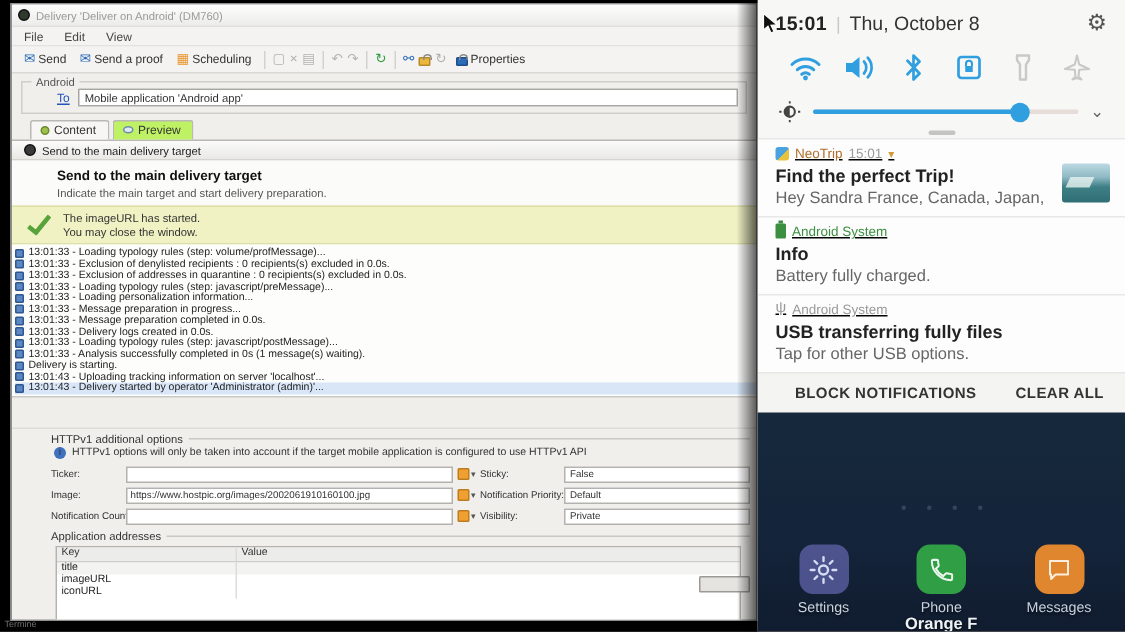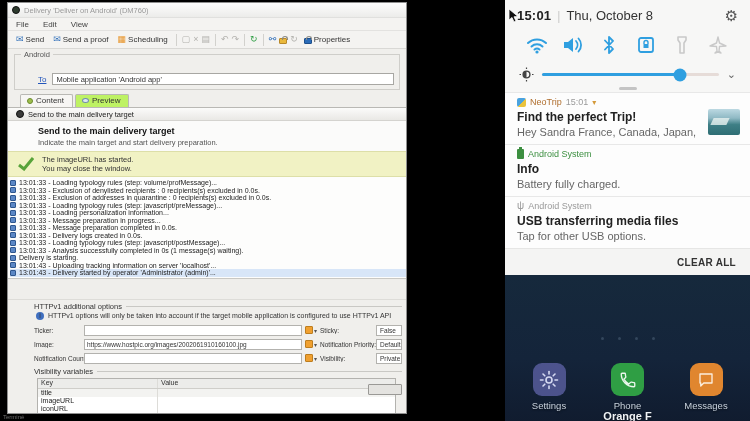--- a/index.html
+++ b/index.html
@@ -1,36 +1,36 @@
 <!DOCTYPE html>
 <html><head>
 <meta charset="utf-8">
 <style>
   * { margin:0; padding:0; box-sizing:border-box; }
   html,body { width:750px; height:421px; overflow:hidden; background:#000; font-family:"Liberation Sans", sans-serif; }
   .stage { position:relative; width:750px; height:421px; background:#000; }
 
   
-  .desktop { position:absolute; left:7px; top:2px; width:400px; height:412px; background:#f0efec; border:1px solid #8f8f8f; overflow:hidden; }
+  .desktop { position:absolute; left:7px; top:2px; width:498px; height:412px; background:#f0efec; border:1px solid #8f8f8f; overflow:hidden; }
   .titlebar { height:15px; background:linear-gradient(#fdfdfd,#ececea); display:flex; align-items:center; gap:4px; padding:0 4px; border-bottom:1px solid #e0e0de; }
   .app-ico { width:8px; height:8px; border-radius:50%; background:#2d3a2d; border:1px solid #111; flex:0 0 auto; }
   .titlebar span { font-size:7.5px; color:#9a9a9a; }
   .menubar { height:13px; display:flex; align-items:center; gap:14px; padding:0 8px; background:#f4f3f1; border-bottom:1px solid #e3e2e0; }
   .menubar span { font-size:8px; color:#444; }
   .toolbar { height:18px; display:flex; align-items:center; gap:3px; padding:0 5px; background:#f4f3f1; border-bottom:1px solid #d9d8d5; }
   .tbtn { display:flex; align-items:center; gap:2px; font-size:8px; color:#333; padding:1px 3px; border-radius:2px; }
   .tico { font-size:9px; line-height:9px; }
   .blue { color:#2b6cb8; } .orangei { color:#e8962e; } .grayi { color:#b3b2ae; } .greeni { color:#2f9e44; }
   .tsep { width:1px; height:12px; background:#d2d1cd; margin:0 2px; }
   .mini-lock { position:relative; width:8px; height:6px; border-radius:1px; display:inline-block; margin-top:3px; }
   .mini-lock::before { content:""; position:absolute; left:1.5px; top:-3px; width:4px; height:3px; border:1px solid #8a8a86; border-bottom:none; border-radius:3px 3px 0 0; }
   .lock-y { background:#e9b83c; border:1px solid #b8892a; }
   .lock-b { background:#2b6cb8; border:1px solid #1d4f8c; }
 
-  .groupbox { position:relative; margin:5px 6px 3px 6px; border:1px solid #cfceca; padding:18px 5px 4px 5px; }
+  .groupbox { position:relative; margin:5px 6px 3px 6px; border:1px solid #cfceca; padding:4px 5px 4px 5px; }
   .groupbox > .legend { position:absolute; top:-5px; left:6px; background:#f0efec; font-size:7.5px; color:#555; padding:0 3px; }
   .to-row { display:flex; align-items:center; gap:6px; padding-left:18px; }
   .to-link { font-size:8px; color:#2255bb; text-decoration:underline; }
   .to-field { flex:1; height:12px; background:#fff; border:1px solid #a8a7a3; font-size:7.5px; color:#333; padding:1px 3px; }
 
   .tabbar { display:flex; align-items:flex-end; gap:2px; padding:2px 6px 0 12px; height:15px; border-bottom:1px solid #b9b8b4; }
   .tab { display:flex; align-items:center; gap:3px; font-size:8px; color:#333; padding:1px 8px 2px 6px; border:1px solid #b9b8b4; border-bottom:none; border-radius:2px 2px 0 0; background:#bef264; }
   .tab.active { background:#f7f6f4; height:13px; }
   .dot-green { width:6px; height:6px; border-radius:50%; background:#9fbf4e; border:1px solid #6d8c2f; }
   .dot-eye { width:7px; height:5px; border-radius:50%; background:#dfeaf4; border:1px solid #6f8cab; }
@@ -95,21 +95,21 @@
 
   .bright { display:flex; align-items:center; gap:8px; padding:4px 14px 2px 14px; }
   .slider { position:relative; flex:1; height:3px; background:#e6dcd8; border-radius:2px; }
   .slider-fill { position:absolute; left:0; top:0; height:3px; width:78%; background:#2f9fe0; border-radius:2px; }
   .slider-thumb { position:absolute; left:78%; top:50%; transform:translate(-50%,-50%); width:13px; height:13px; border-radius:50%; background:#2f9fe0; }
   .chev { font-size:11px; color:#666; }
 
   .handle { width:18px; height:3px; background:#c4c4c4; border-radius:2px; margin:3px auto 2px auto; }
 
   .card { background:#fdfdfd; border-top:1px solid #e8e8e8; padding:4px 12px 6px 12px; position:relative; }
-  .card-head { display:flex; align-items:flex-end; gap:4px; }
+  .card-head { display:flex; align-items:flex-end; gap:4px;text-decoration:underline; }
   .app-chip { width:9px; height:9px; border-radius:2px; flex:0 0 auto; }
   .chip-neotrip { background:linear-gradient(135deg,#4aa3df 55%, #e9c23d 55%); }
   .appname { font-size:9px; }
   .nt-name { color:#b06f2f; }
   .sys-green { color:#3c8f40; }
   .sys-gray { color:#9a9a9a; }
   .ntime { font-size:9px; color:#9a9a9a; }
   .nchev { font-size:8px; color:#d49a3a; }
   .ntitle { font-size:12px; font-weight:bold; color:#222; margin-top:3px; }
   .nbody { font-size:11px; color:#666; margin-top:2px; white-space:nowrap; overflow:hidden; }
@@ -320,21 +320,21 @@
         <div class="combo">
             <span class="combo-box"></span>
             <span class="combo-arrow">▾</span>
           </div>
         <div class="rlabel">Visibility:</div>
         <div class="rfield">Private</div>
       </div>
     </div>
 
     <div class="fieldset">
-      <span class="legend">Visibility variables</span>
+      <span class="legend">Application addresses</span>
     </div>
     <div class="vars-table">
       <div class="vt-head">
         <div class="vt-key">Key</div>
         <div>Value</div>
       </div>
       <div class="vt-row shade">
         <div class="vt-key">title</div>
         <div></div>
       </div>
@@ -447,25 +447,26 @@
       </div>
       <div class="ntitle">Info</div>
       <div class="nbody">Battery fully charged.</div>
     </div>
 
     <div class="card">
       <div class="card-head">
         <span class="usb-ico">ψ</span>
         <span class="appname sys-gray">Android System</span>
       </div>
-      <div class="ntitle">USB transferring media files</div>
+      <div class="ntitle">USB transferring fully files</div>
       <div class="nbody">Tap for other USB options.</div>
     </div>
 
     <div class="actions">
+      <span>BLOCK NOTIFICATIONS</span>
       <span>CLEAR ALL</span>
     </div>
 
     <div class="home">
       <div class="pagedots">
           <i></i>
           <i></i>
           <i></i>
           <i></i>
         </div>

